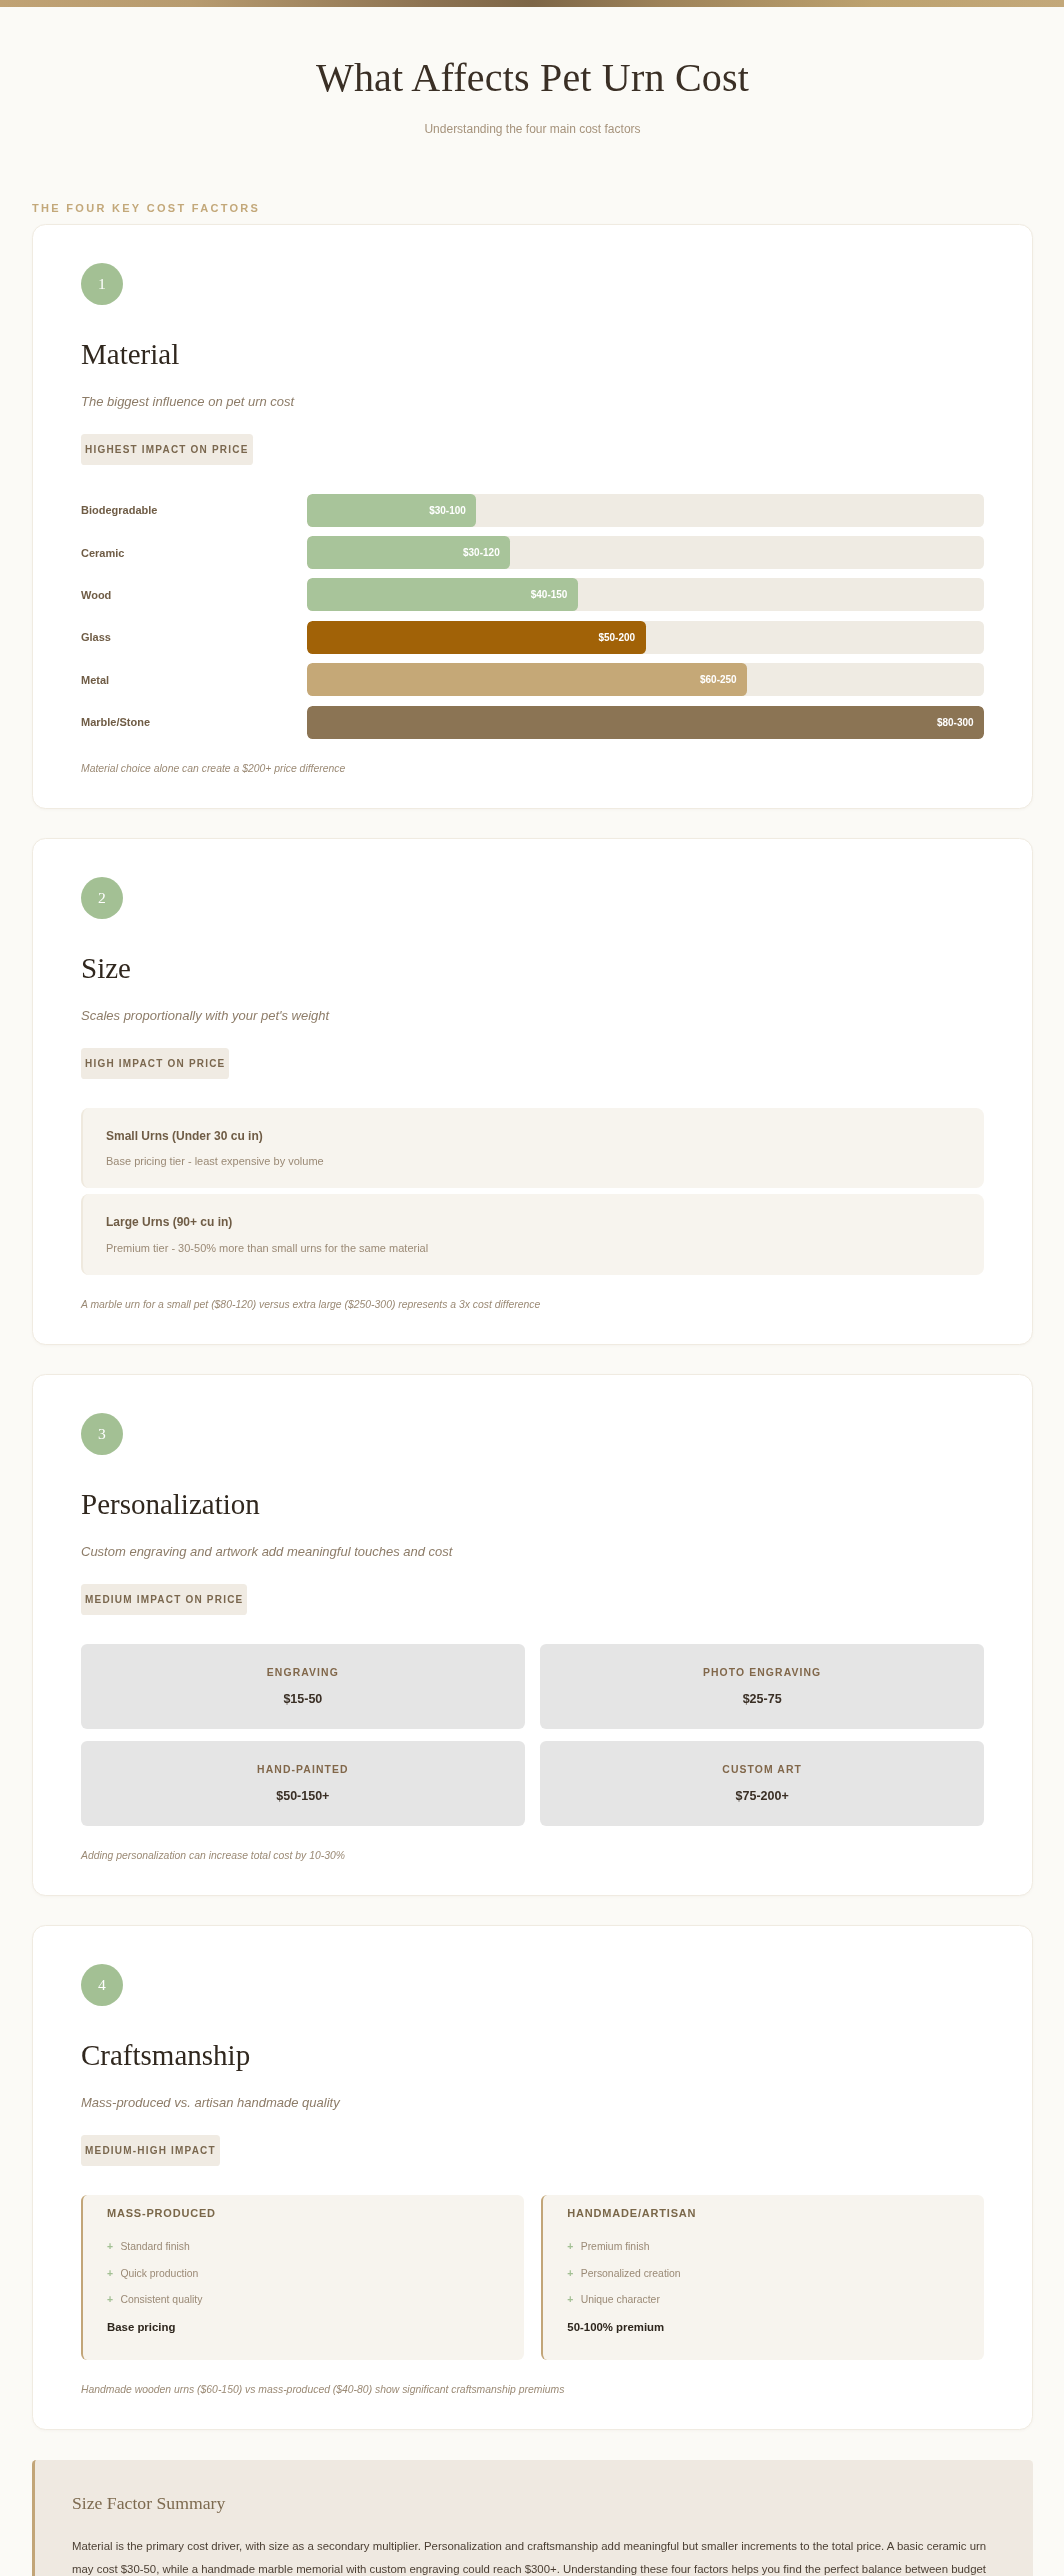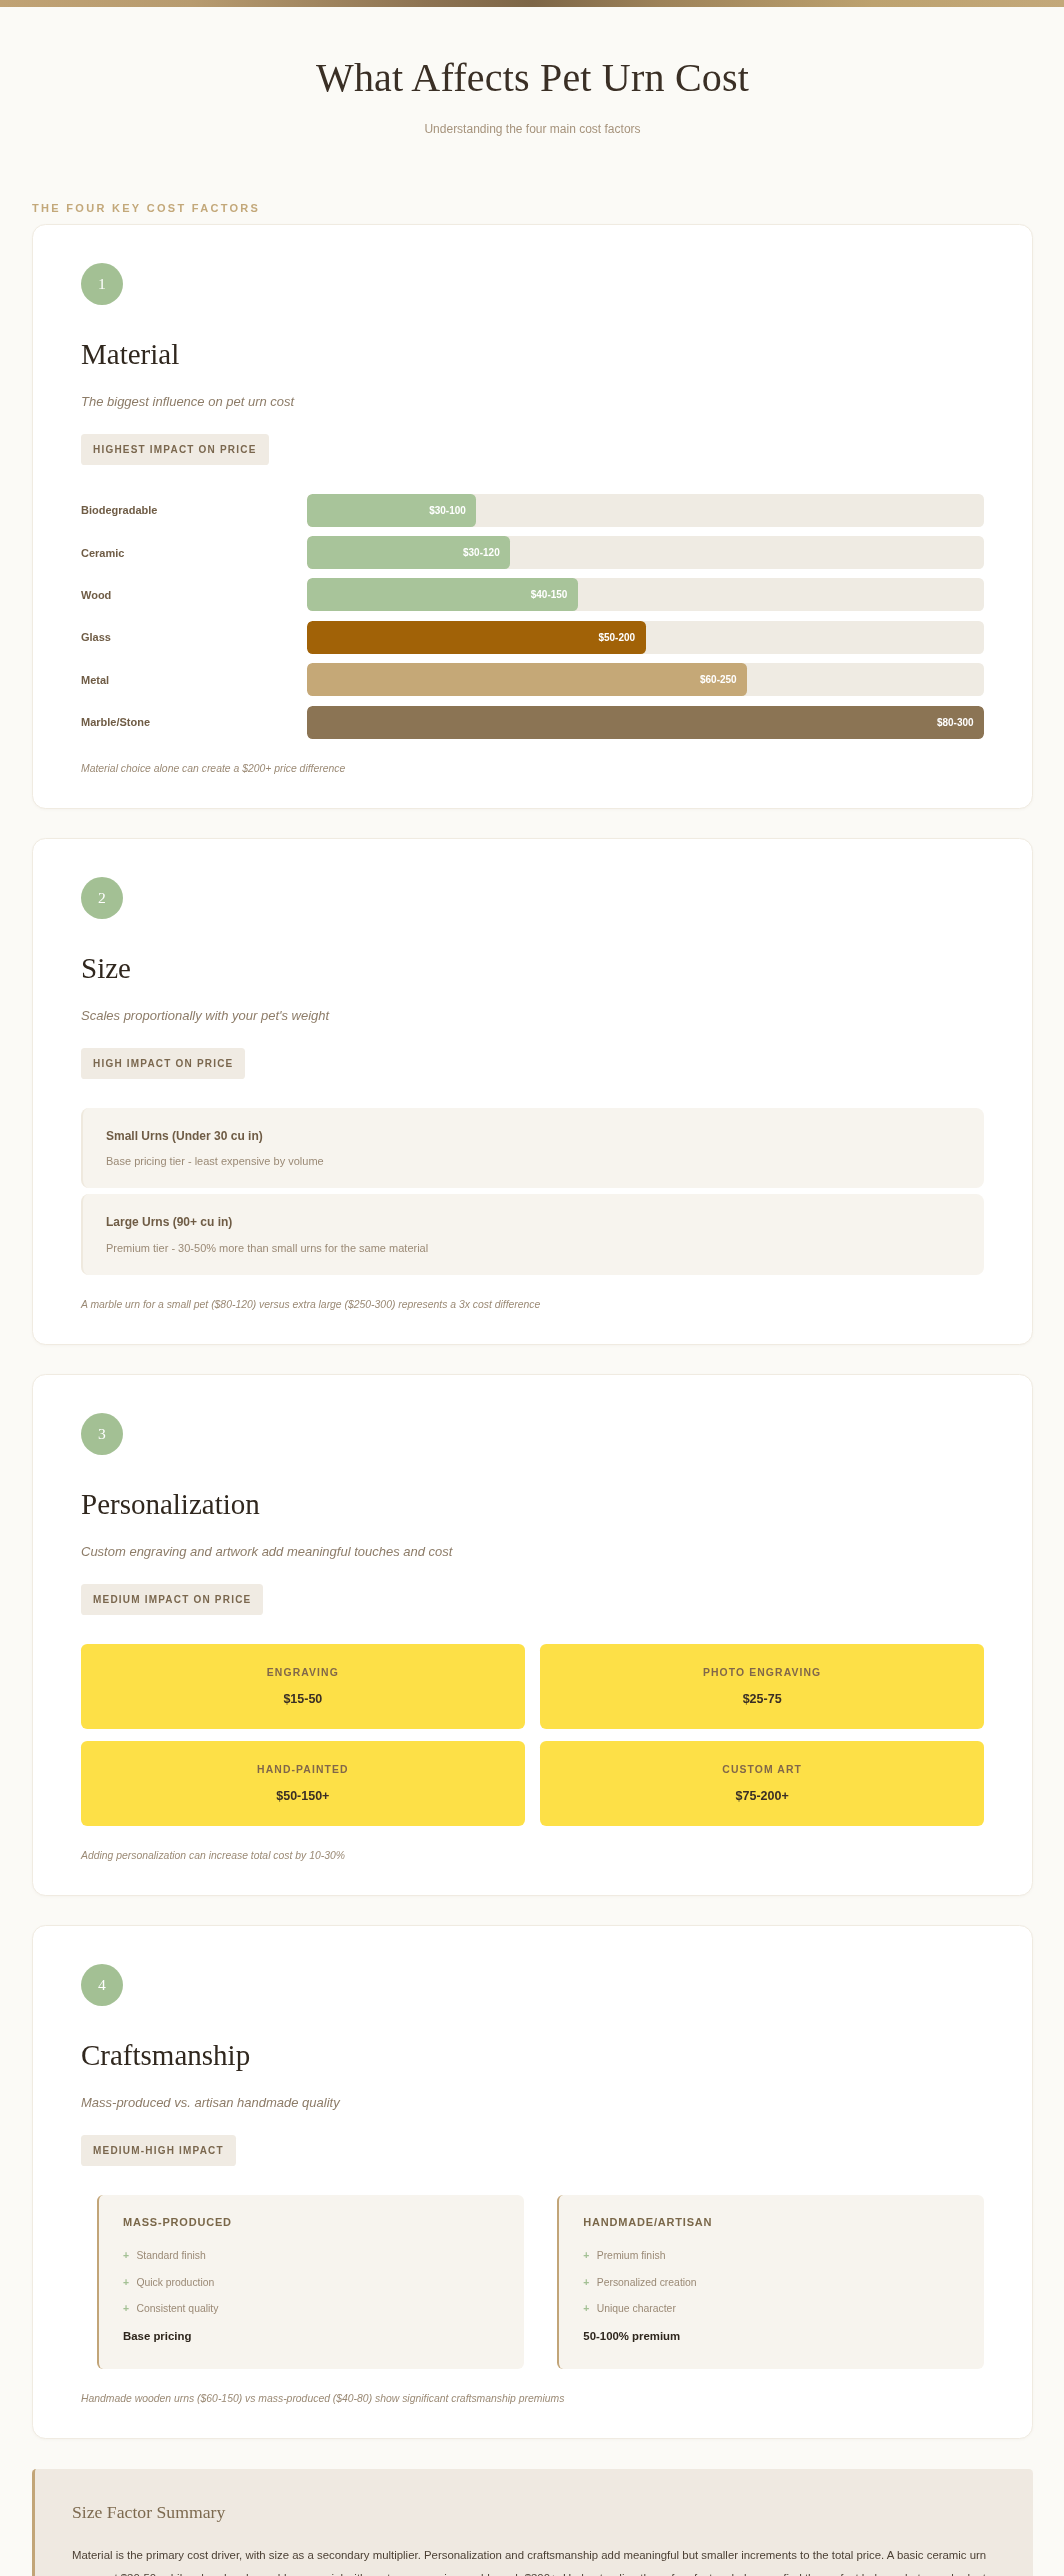--- a/index.html
+++ b/index.html
@@ -99,21 +99,21 @@
     margin-bottom: 25px;
   }
 
   .impact-pill {
     display: inline-block;
     background: #f0ebe3;
     color: #7a674e;
     font-size: 10px;
     font-weight: 700;
     letter-spacing: 1.2px;
-    padding: 10px 12px;
+    padding: 10px 4px;
     border-radius: 3.6px;
     margin-bottom: 29px;
   }
 
   
   .bar-row {
     display: flex;
     align-items: center;
     margin-bottom: 9.4px;
     gap: 44px;
@@ -172,21 +172,21 @@
     color: #9b8a76;
   }
 
   
   .p-grid {
     display: grid;
     grid-template-columns: 1fr 1fr;
     gap: 11.4px 15.6px;
   }
   .p-cell {
-    background: #fde047;
+    background: #e5e5e5;
     border-radius: 6.2px;
     padding: 23px 10.4px;
     text-align: center;
   }
   .p-name {
     font-size: 10.4px;
     font-weight: 700;
     letter-spacing: 1.1px;
     color: #81674a;
     margin-bottom: 14.6px;
@@ -200,22 +200,21 @@
   
   .c-grid {
     display: grid;
     grid-template-columns: 1fr 1fr;
     gap: 17.7px;
   }
   .c-card {
     background: #f7f4ee;
     border-left: 2.6px solid #c2a578;
     border-radius: 6.2px;
-    padding: 21px 24px 27px 24px;
-    margin-left: 16px;
+    padding: 12px 24px 27px 24px;
   }
   .c-head {
     font-size: 11px;
     font-weight: 700;
     letter-spacing: 0.8px;
     color: #7a6749;
     margin-bottom: 22px;
   }
   .c-item {
     font-size: 10.4px;

